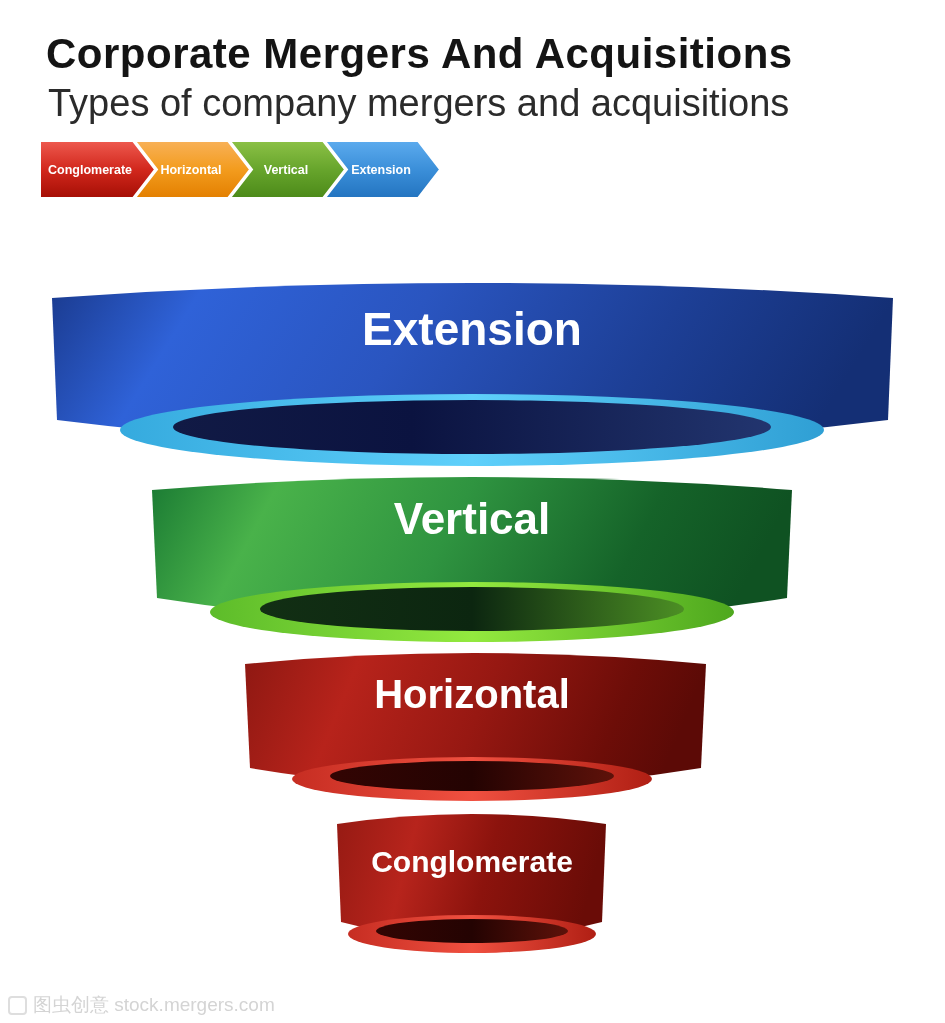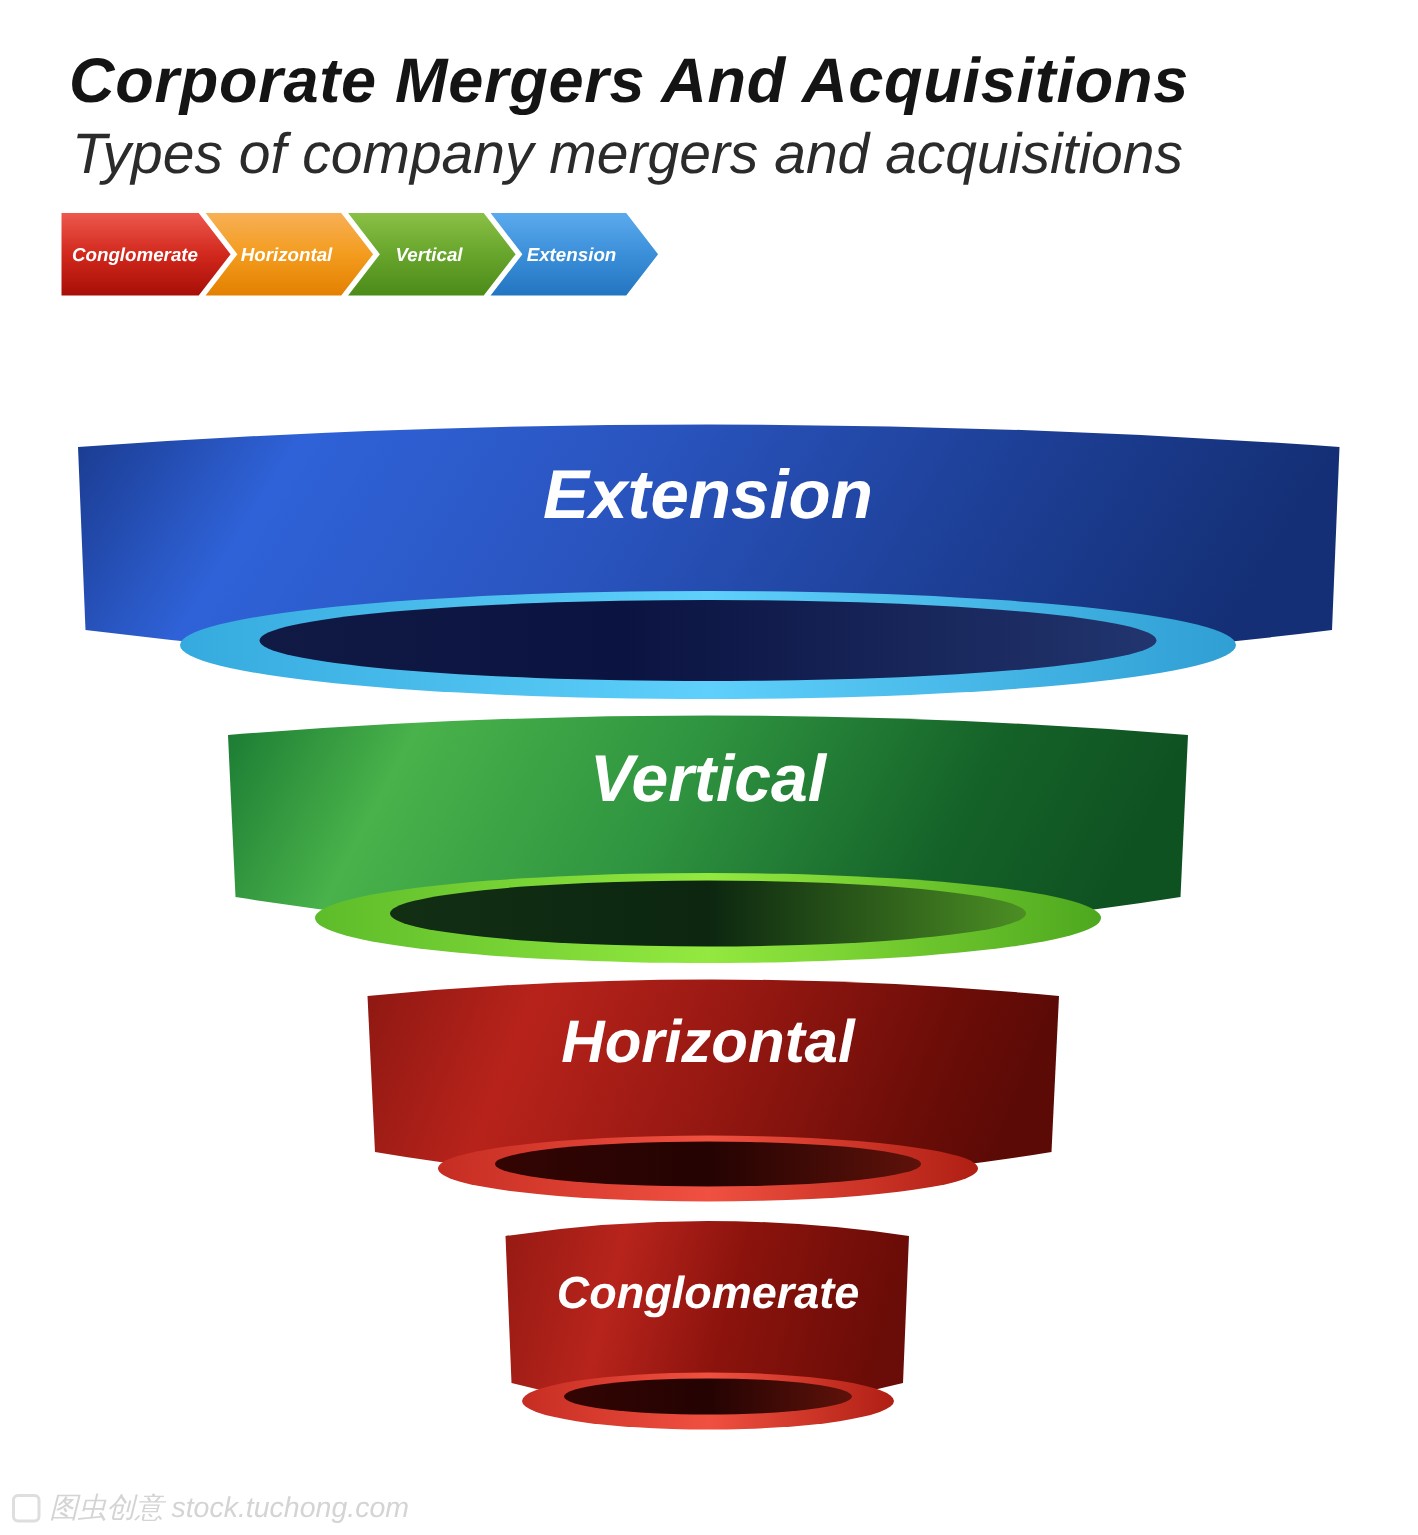--- a/index.html
+++ b/index.html
@@ -7,21 +7,20 @@
     padding: 0;
     background: #ffffff;
     font-family: "Liberation Sans", sans-serif;
   }
   .canvas {
     position: relative;
     width: 945px;
     height: 1023px;
     background: #ffffff;
     overflow: hidden;
-    font-style: italic;
   }
   .title {
     position: absolute;
     left: 46px;
     top: 30px;
     font-size: 42px;
     font-weight: bold;
     color: #141414;
     letter-spacing: 0.5px;
     white-space: nowrap;
@@ -199,16 +198,16 @@
     <g>
       <path d="M 337 824 Q 472 804 606 824 L 602 922 Q 472 956 341 922 Z" fill="url(#gradRed2Band)"></path>
       <ellipse cx="472" cy="934" rx="124" ry="19" fill="url(#gradRedRim)"></ellipse>
       <ellipse cx="472" cy="931" rx="96" ry="12" fill="url(#gradRedHole)"></ellipse>
       <text class="tier-label" x="472" y="872" text-anchor="middle" font-size="30">Conglomerate</text>
     </g>
   </svg>
 
   <div class="watermark">
     <span class="wm-icon"></span>
-    <span>图虫创意 stock.tuchong.com</span>
+    <span>图虫创意 stock.mergers.com</span>
   </div>
 
 </div>
 
 </body></html>

